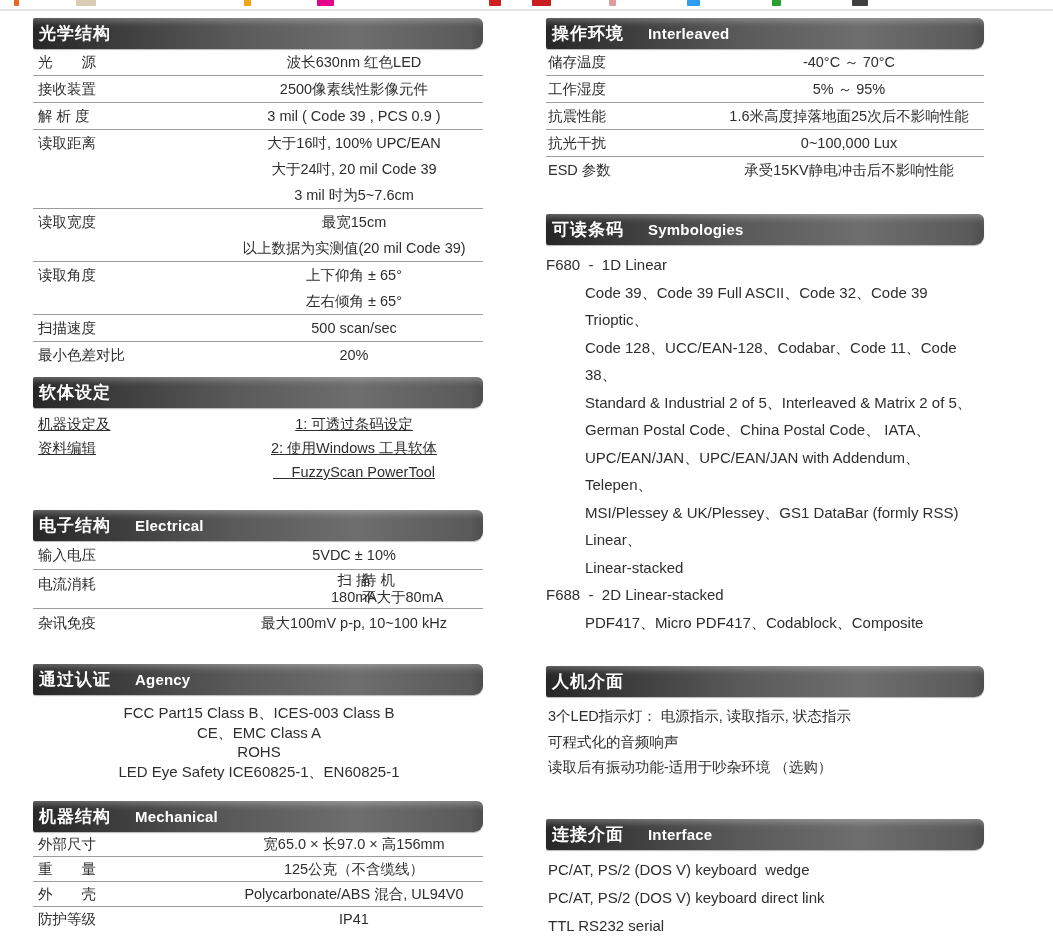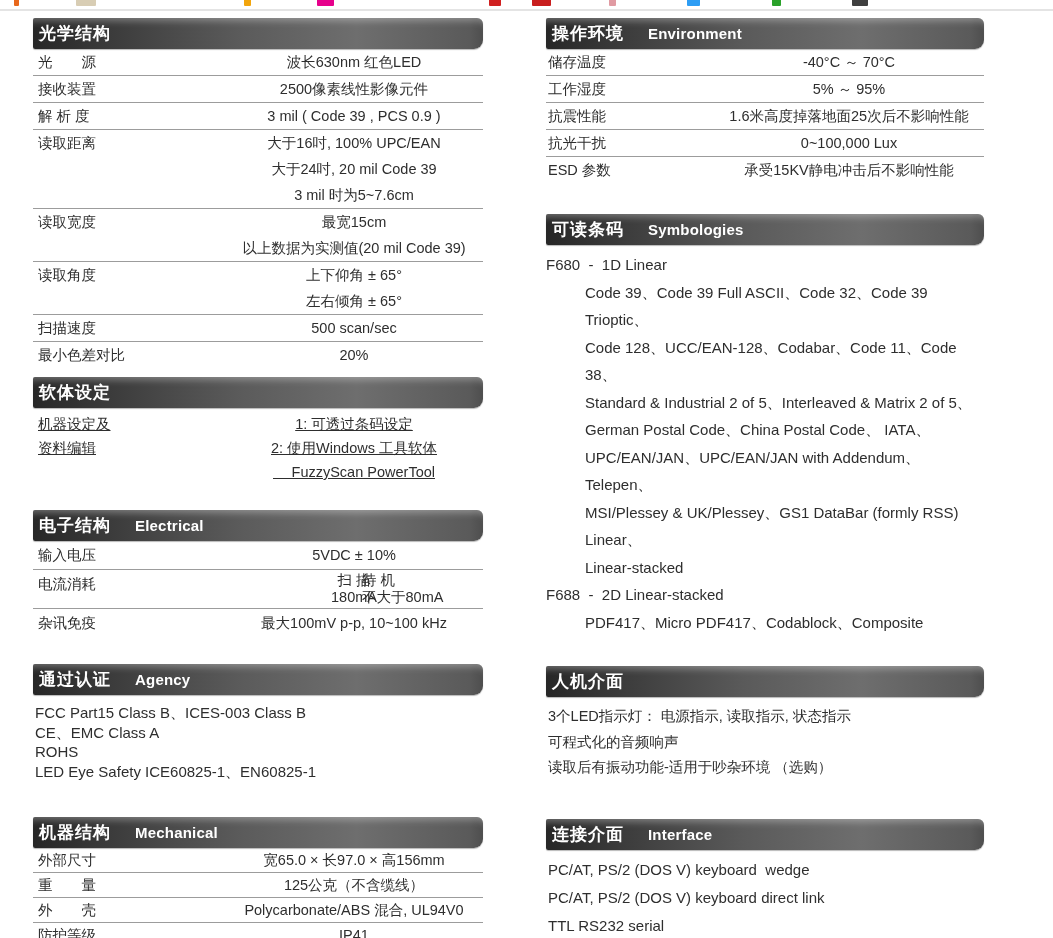--- a/index.html
+++ b/index.html
@@ -41,21 +41,21 @@
 
   
   .sec-optical    { margin-bottom:9px; }
   .sec-software   { margin-bottom:26px; }
   .sec-software .lbl, .sec-software .vline { line-height:24px; }
   .sec-software .tbl { padding-top:4px; }
   .sec-electrical { margin-bottom:27px; }
   .sec-electrical .row { padding:2px 0; }
   .sec-electrical .lbl, .sec-electrical .vline { line-height:24px; }
   .sec-electrical .vline.tight { line-height:17px; }
-  .sec-agency     { margin-bottom:36px; }
+  .sec-agency     { margin-bottom:20px;text-align:center; }
   .sec-mechanical .lbl, .sec-mechanical .vline { line-height:24px; }
   .sec-environment { margin-bottom:31px; }
   .sec-symbologies { margin-bottom:30px; }
   .sec-hmi         { margin-bottom:38px; }
 
   
   .list { padding-left:2px; }
   .sec-agency .list { margin-top:8px; }
   .sec-agency .line { font-size:15px; line-height:19.5px; white-space:pre-wrap; }
   .sec-hmi .list { margin-top:7px; }
@@ -221,21 +221,21 @@
             <div class="lbl">防护等级</div>
             <div class="vals">
               <div class="vline">IP41</div>
             </div>
           </div>
         </div>
       </section>
     </div>
     <div class="column column-right">
       <section class="sec sec-environment">
-        <div class="sec-header"><span class="zh">操作环境</span><span class="en">Environment</span></div>
+        <div class="sec-header"><span class="zh">操作环境</span><span class="en">Interleaved</span></div>
         <div class="tbl">
           <div class="row">
             <div class="lbl">储存温度</div>
             <div class="vals">
               <div class="vline">-40°C ～ 70°C</div>
             </div>
           </div>
           <div class="row">
             <div class="lbl">工作湿度</div>
             <div class="vals">

